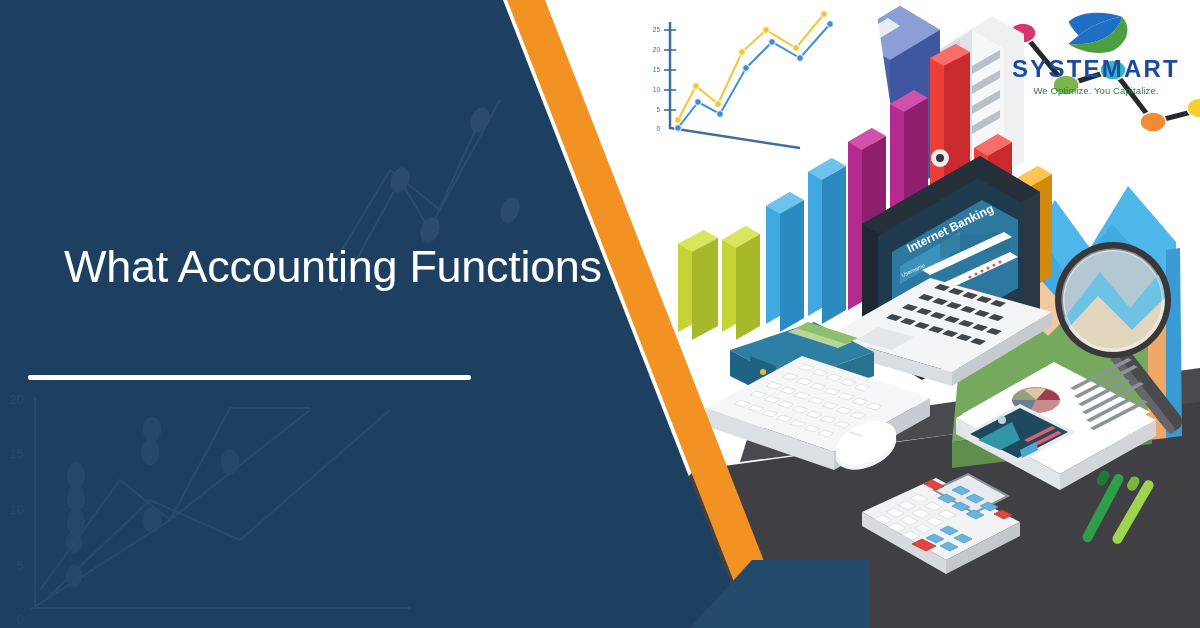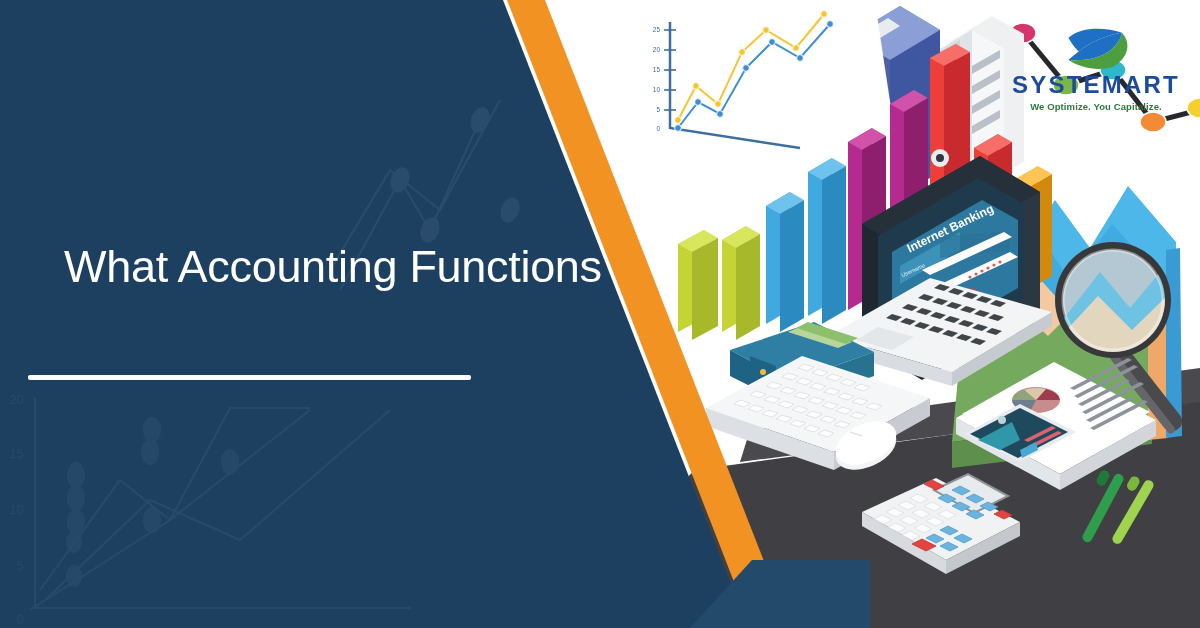--- a/index.html
+++ b/index.html
@@ -39,28 +39,28 @@
     position:absolute; left:28px; top:240px; width:600px;
     color:#ffffff; font-size:45px; line-height:1.22;
     font-weight:400; letter-spacing:-0.3px;margin-left:36px;
   }
   .headline-rule {
     position:absolute; left:28px; top:375px; width:443px; height:5px;
     background:#ffffff; border-radius:2px;
   }
 
   
-  .logo { position:absolute; right:16px; top:24px; width:176px; text-align:center; }
+  .logo { position:absolute; right:16px; top:8px; width:176px; text-align:center; }
   .logo-mark { height:48px; display:block; margin:0 auto; }
   .logo-word {
     font-size:24px; font-weight:700; color:#1c4b9c;
     letter-spacing:2.2px; line-height:1; margin-top:1px;
   }
   .logo-tag {
-    font-size:9.5px; font-weight:700; color:#2d7a3e;
+    font-size:9.5px; font-weight:400; color:#2d7a3e;
     letter-spacing:.1px; margin-top:4px;
   }
 
   
   .stage { position:absolute; left:600px; top:0; width:600px; height:628px; }
   .stage svg { display:block; }
 
   .white-bg { position:absolute; left:0; top:0; width:600px; height:628px; background:#fff; }
 </style>
 </head>

